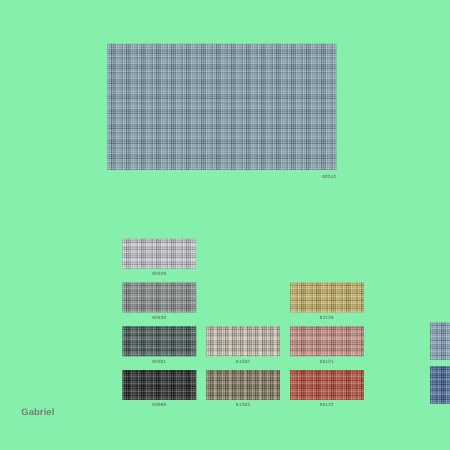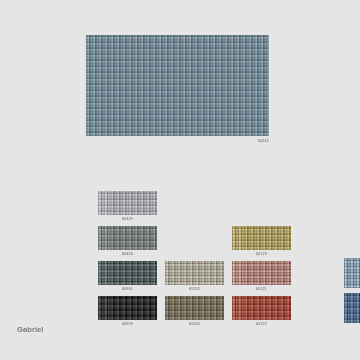--- a/index.html
+++ b/index.html
@@ -1,21 +1,21 @@
 <!DOCTYPE html>
 <html><head>
 <meta charset="utf-8">
 <style>
   html,body{margin:0;padding:0;}
   body{
     width:360px;height:360px;background:#ffffff;
     font-family:"Liberation Sans",sans-serif;
     position:relative;overflow:hidden;
   }
-  .page{position:absolute;inset:0;background:#e5e5e5;}
+  .page{position:absolute;inset:0;background:#86efac;}
 
   
   .swatch{
     position:relative;
     background-color:var(--base);
     background-image:
       repeating-linear-gradient(90deg,
         rgba(0,0,0,.22) 0px, rgba(0,0,0,.22) .6px,
         rgba(255,255,255,.16) .6px, rgba(255,255,255,.16) 1.5px,
         rgba(0,0,0,.10) 1.5px, rgba(0,0,0,.10) 2.1px,

